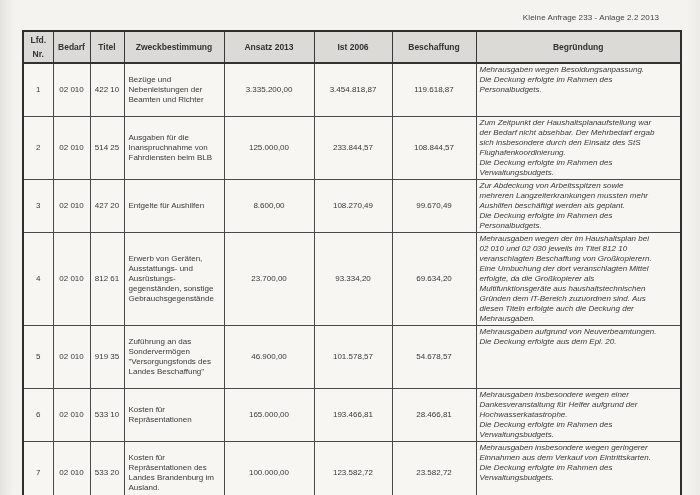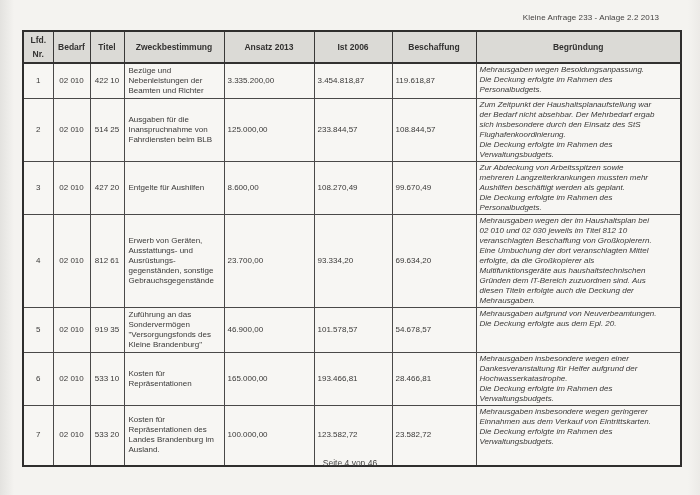--- a/index.html
+++ b/index.html
@@ -39,25 +39,25 @@
   col.c-begr{width:auto}
   .main th{
     background:#dbdad6;
     border:1px solid #3a3938;border-bottom:2px solid #323130;
     font-size:8.5px;line-height:14px;font-weight:bold;
     text-align:center;vertical-align:middle;
     height:24px;padding:1px 2px;white-space:pre-line;color:#333231;
   }
   .main td{
     border:1px solid #4a4948;
-    padding:2px 3px;vertical-align:middle;
+    padding:11px 3px;vertical-align:middle;
     overflow:hidden;
   }
   .main td.c-nr,.main td.c-kapitel,.main td.c-titel{text-align:center;}
-  .main td.c-ansatz,.main td.c-ist,.main td.c-mehr{text-align:left;padding-right:3px;margin-left:28px;}
+  .main td.c-ansatz,.main td.c-ist,.main td.c-mehr{text-align:center;padding-right:3px;margin-left:28px;}
   .main td.c-zweck{white-space:pre-line;padding-left:4px;}
   .main td.c-begruendung{white-space:pre-line;vertical-align:top;padding:1px 3px;font-style:italic;}
   
   .main tbody tr:nth-child(1){height:34px}
   .main tbody tr:nth-child(2){height:62px}
   .main tbody tr:nth-child(3){height:48px}
   .main tbody tr:nth-child(4){height:88px}
   .main tbody tr:nth-child(5){height:42px}
   .main tbody tr:nth-child(6){height:52px}
   .main tbody tr:nth-child(7){height:60px}
@@ -166,21 +166,21 @@
 diesen Titeln erfolgte auch die Deckung der
 Mehrausgaben.</td>
         </tr>
         <tr>
           <td class="c-nr">5</td>
           <td class="c-kapitel">02 010</td>
           <td class="c-titel">919 35</td>
           <td class="c-zweck">Zuführung an das
 Sondervermögen
 "Versorgungsfonds des
-Kleine Brandenburg"</td>
+Landes Beschaffung"</td>
           <td class="c-ansatz">46.900,00</td>
           <td class="c-ist">101.578,57</td>
           <td class="c-mehr">54.678,57</td>
           <td class="c-begruendung">Mehrausgaben aufgrund von Neuverbeamtungen.
 Die Deckung erfolgte aus dem Epl. 20.</td>
         </tr>
         <tr>
           <td class="c-nr">6</td>
           <td class="c-kapitel">02 010</td>
           <td class="c-titel">533 10</td>
@@ -207,15 +207,14 @@
           <td class="c-ist">123.582,72</td>
           <td class="c-mehr">23.582,72</td>
           <td class="c-begruendung">Mehrausgaben insbesondere wegen geringerer
 Einnahmen aus dem Verkauf von Eintrittskarten.
 Die Deckung erfolgte im Rahmen des
 Verwaltungsbudgets.</td>
         </tr>
       </tbody>
   </table>
 
-  <div class="footer">Seite 4 von 46</div>
 
 </div>
 
 </body></html>

